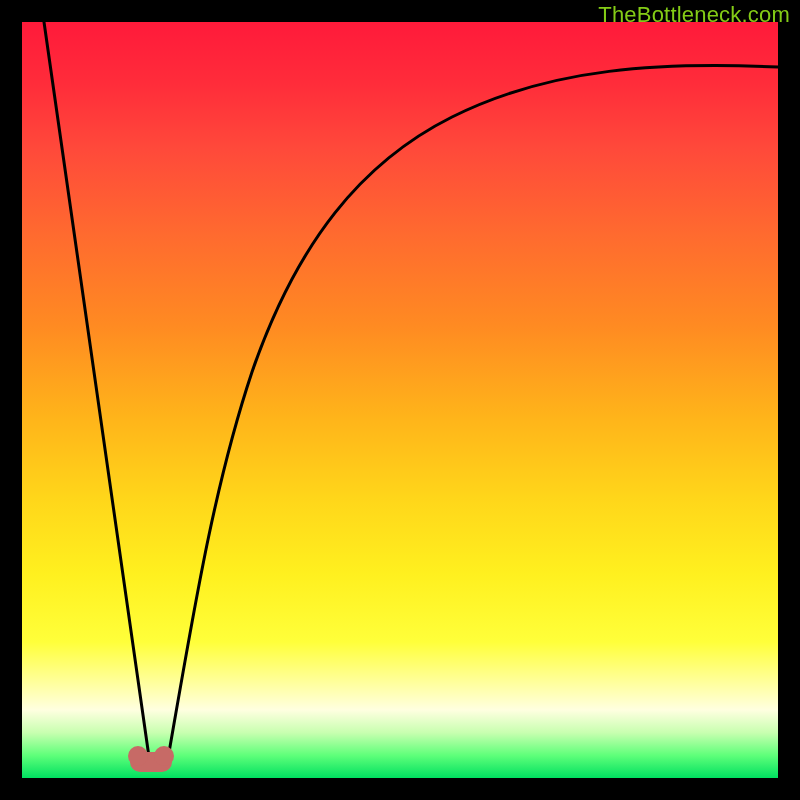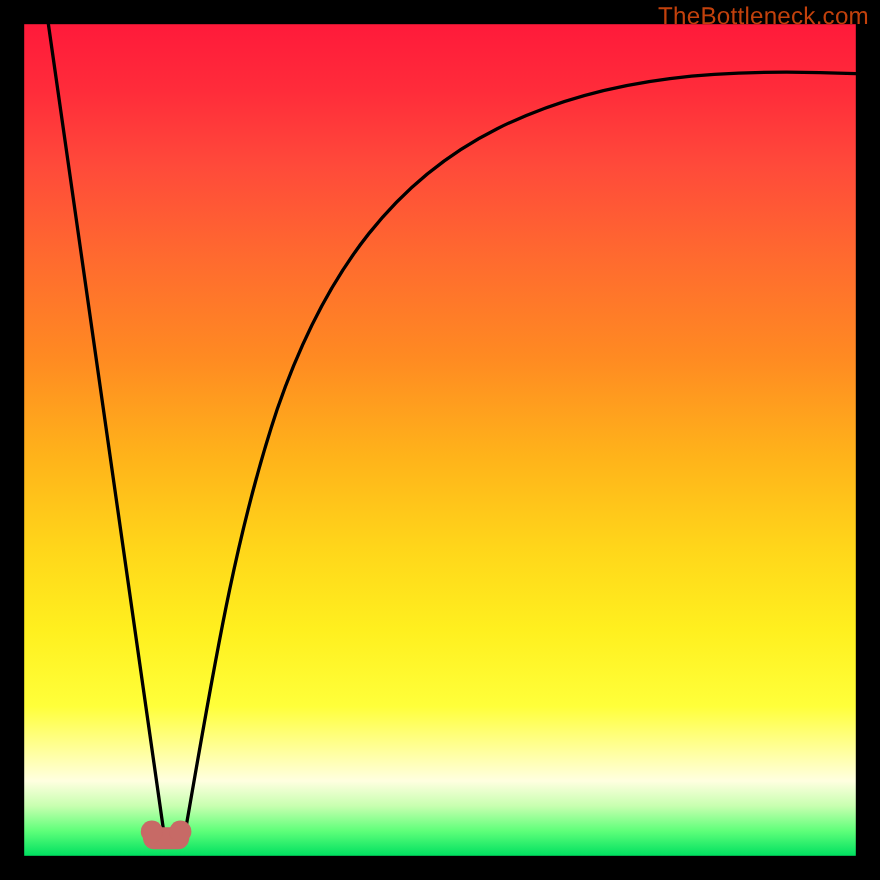--- a/index.html
+++ b/index.html
@@ -31,21 +31,21 @@
       #ffffe0 91%,
       #c8ffb0 94%,
       #5fff7a 97%,
       #00e060 100%
     );
   }
   .watermark {
     position: absolute;
     top: 2px;
     right: 10px;
-    color: #c2410c;
+    color: #84cc16;
     font-size: 22px;
     font-weight: 500;
     letter-spacing: 0.2px;
   }
   svg.curve {
     position: absolute;
     left: 0;
     top: 0;
     width: 756px;
     height: 756px;

